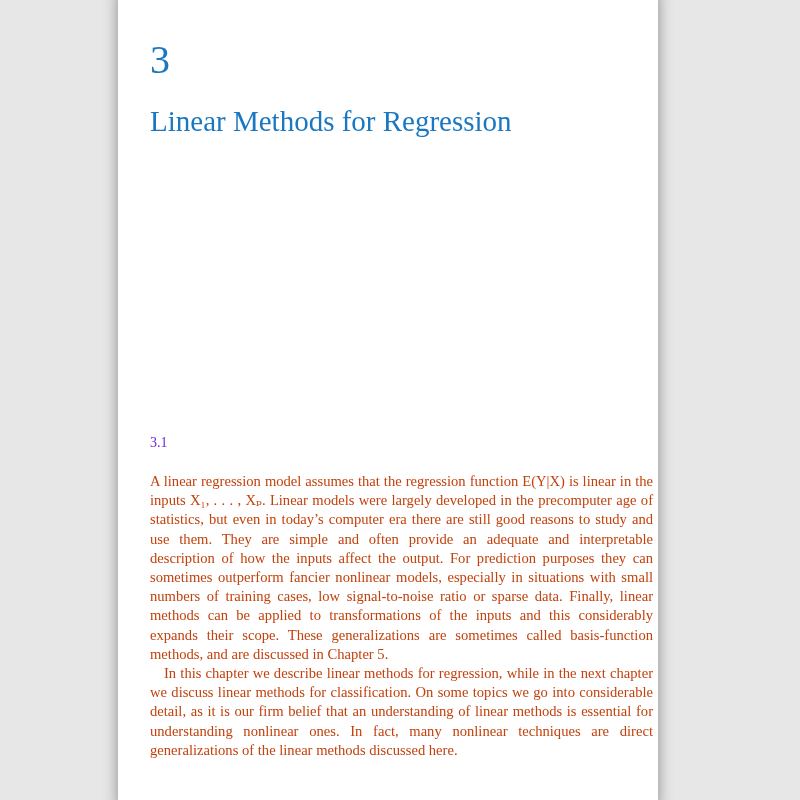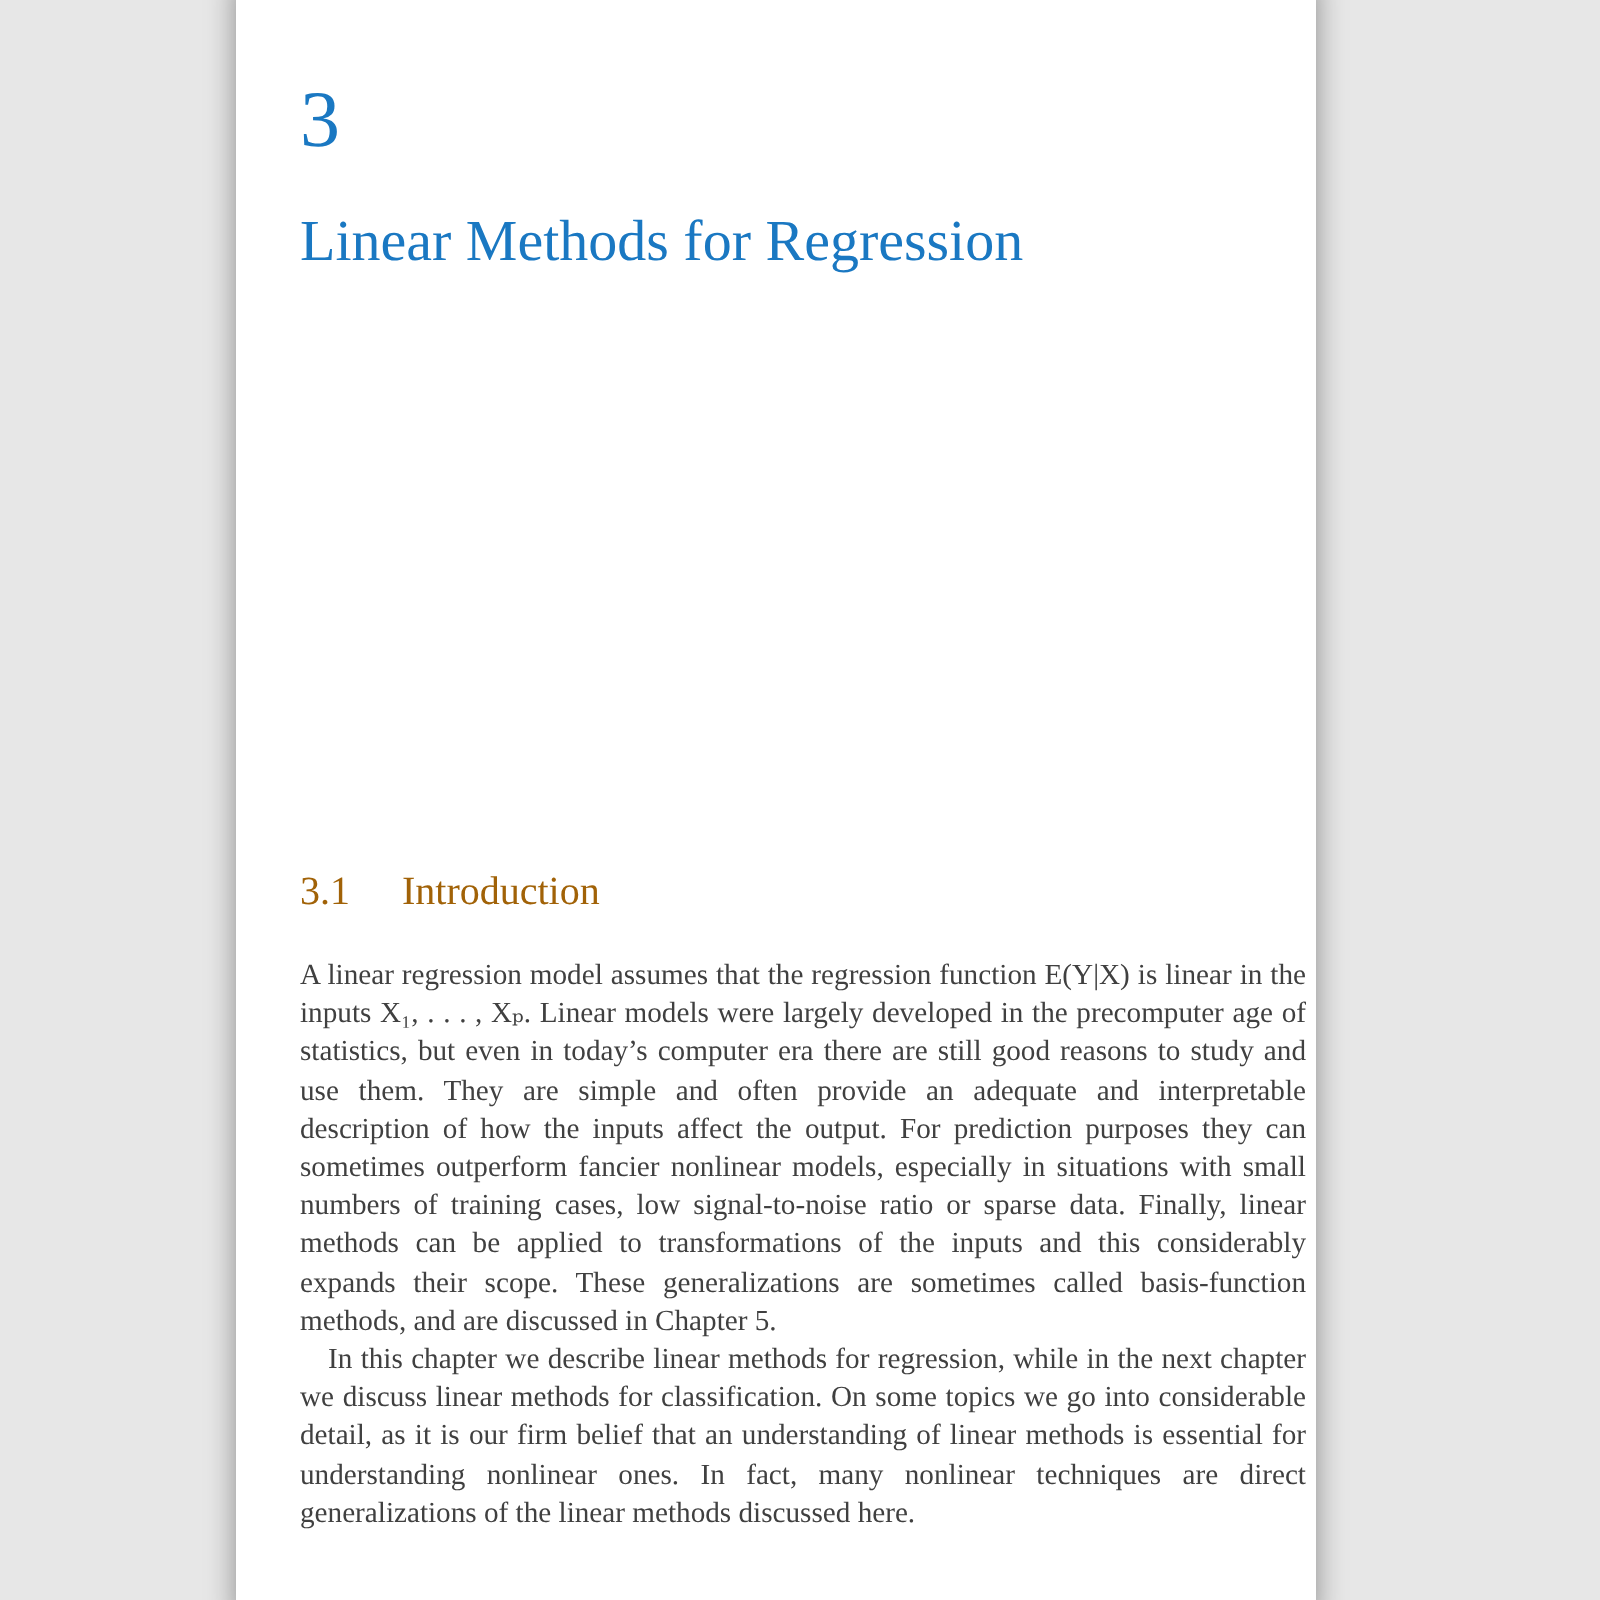--- a/index.html
+++ b/index.html
@@ -35,31 +35,31 @@
     margin: 0;
   }
   .chapter-title {
     color: #1a78c2;
     font-size: 29px;
     line-height: 1.1;
     font-weight: 400;
     margin: 26px 0 0 0;
   }
   .section-heading {
-    color: #a16207;
-    font-size: 20px;
+    color: #6d28d9;
+    font-size: 14px;
     font-weight: 400;
     margin: 297px 0 0 0;
     display: flex;
     gap: 26px;
     text-align: right;
   }
   .body-text {
     margin-top: 21px;
-    color: #404040;
+    color: #c2410c;
     font-size: 14.6px;
     line-height: 19.2px;
     text-align: justify;
   }
   .body-text p {
     margin: 0;
   }
   .body-text p.indented {
     text-indent: 14px;
   }
@@ -70,21 +70,20 @@
 <div class="viewport">
   <div class="doc-page">
     <div class="page-inner">
 
       <h1 class="chapter-number">3</h1>
 
       <h2 class="chapter-title">Linear Methods for Regression</h2>
 
       <h3 class="section-heading">
         <span>3.1</span>
-        <span>Introduction</span>
       </h3>
 
       <div class="body-text">
         <p>A linear regression model assumes that the regression function E(Y|X) is linear in the inputs X₁, . . . , Xₚ. Linear models were largely developed in the precomputer age of statistics, but even in today’s computer era there are still good reasons to study and use them. They are simple and often provide an adequate and interpretable description of how the inputs affect the output. For prediction purposes they can sometimes outperform fancier nonlinear models, especially in situations with small numbers of training cases, low signal-to-noise ratio or sparse data. Finally, linear methods can be applied to transformations of the inputs and this considerably expands their scope. These generalizations are sometimes called basis-function methods, and are discussed in Chapter 5.</p>
         <p class="indented">In this chapter we describe linear methods for regression, while in the next chapter we discuss linear methods for classification. On some topics we go into considerable detail, as it is our firm belief that an understanding of linear methods is essential for understanding nonlinear ones. In fact, many nonlinear techniques are direct generalizations of the linear methods discussed here.</p>
       </div>
 
     </div>
   </div>
 </div>

